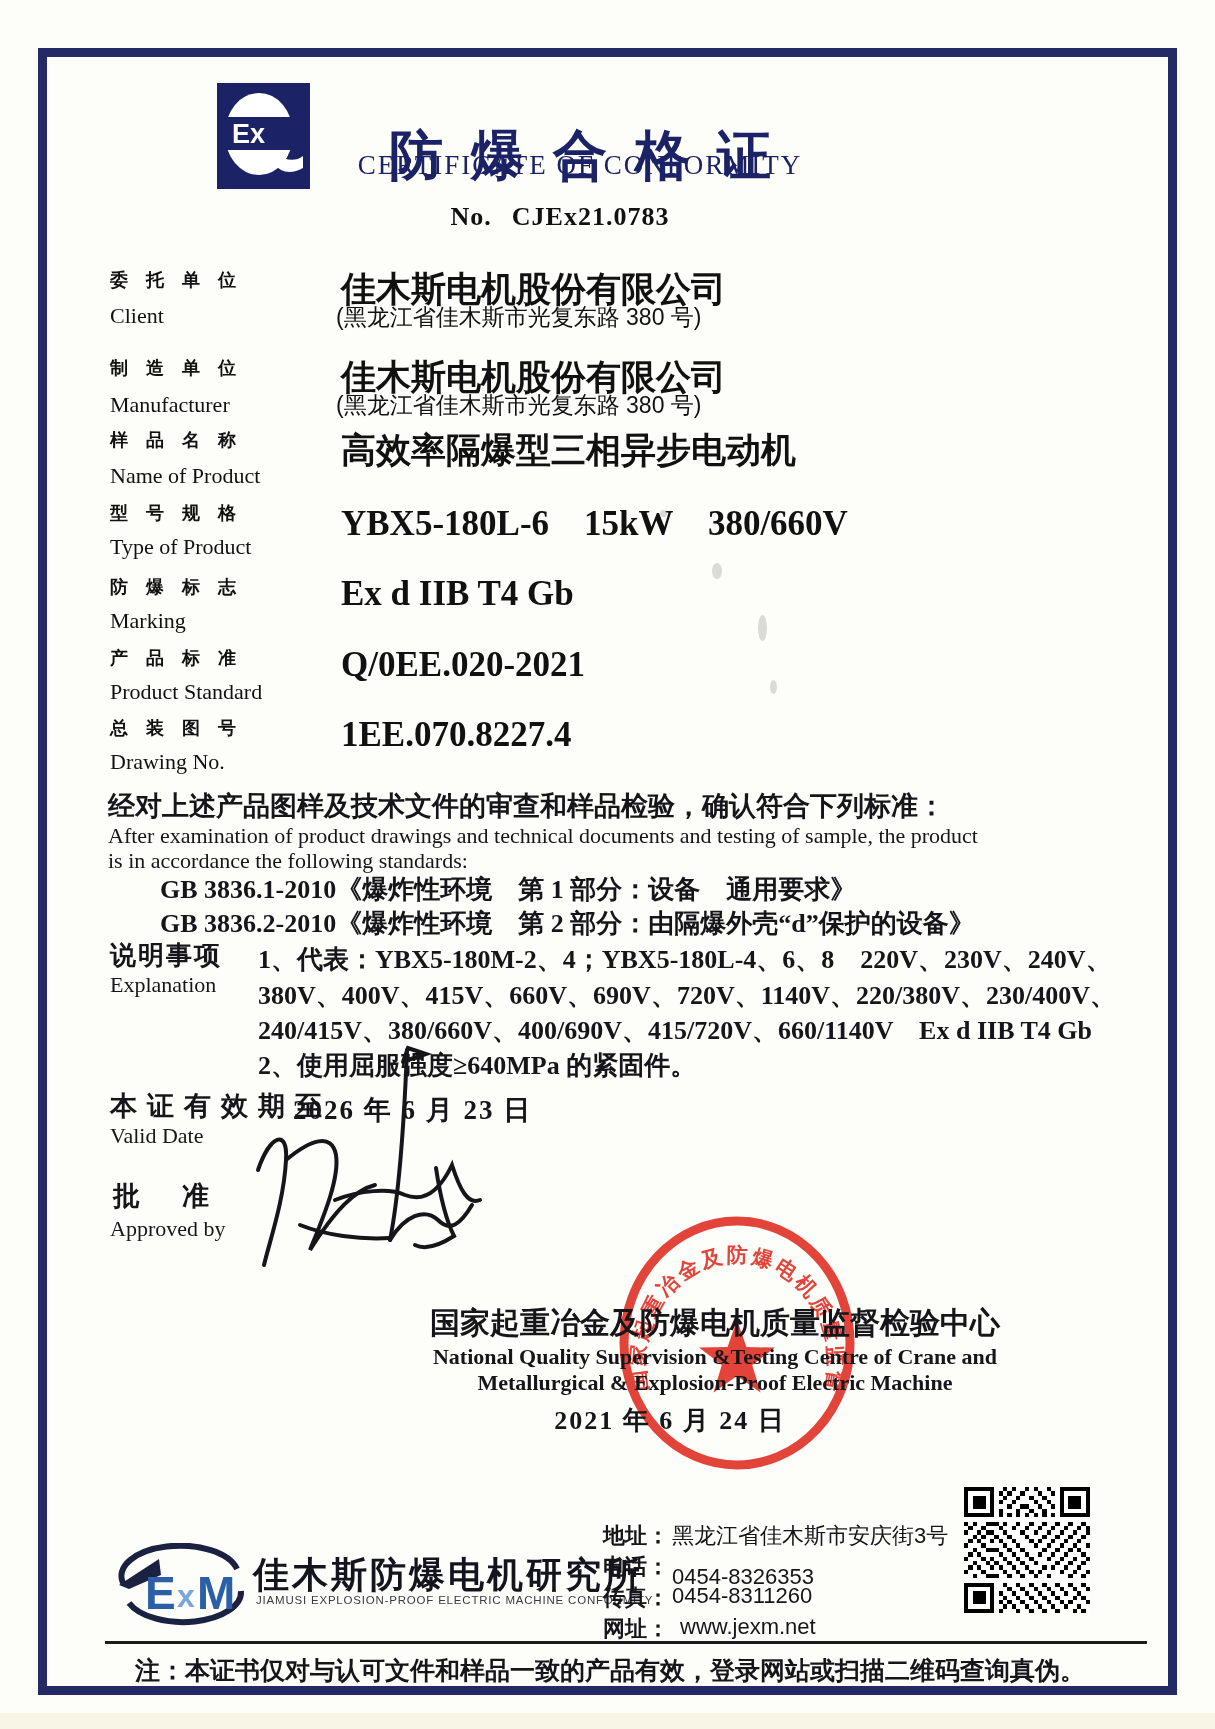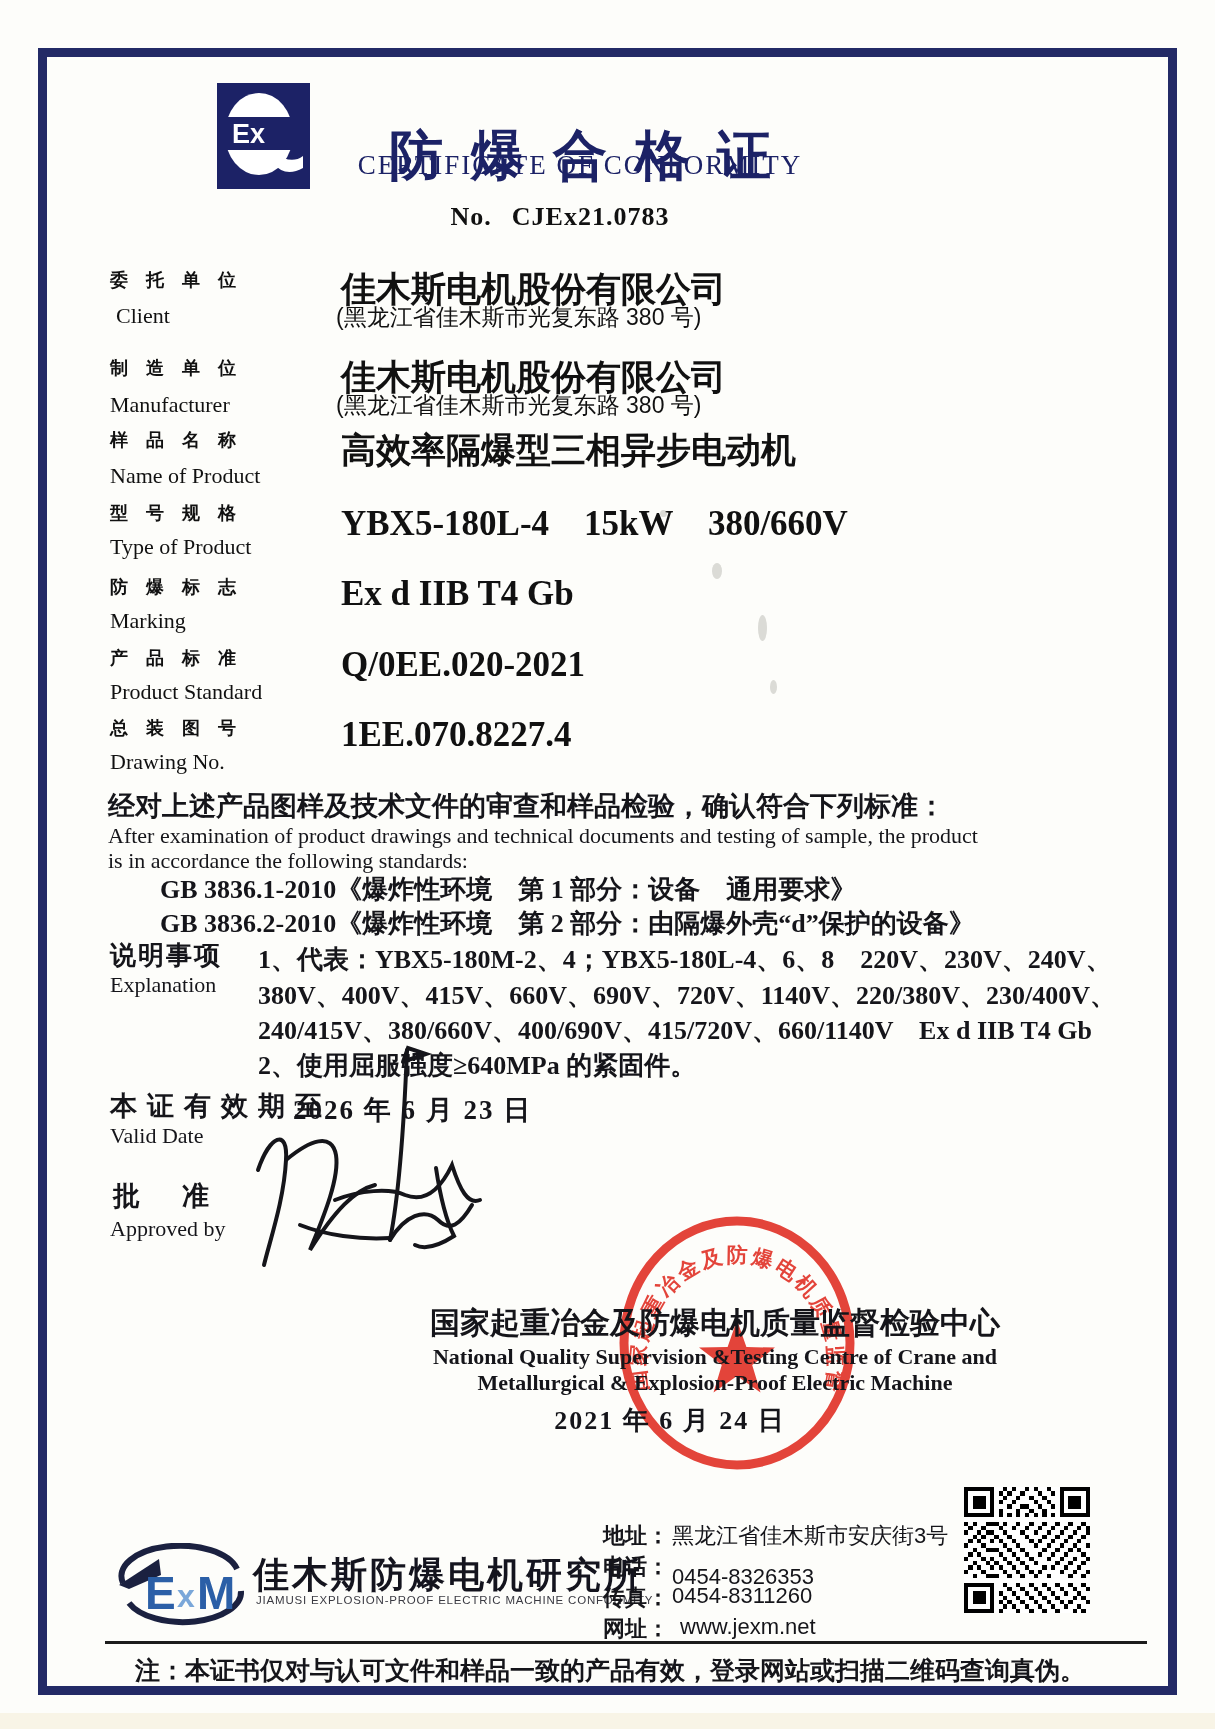--- a/index.html
+++ b/index.html
@@ -67,36 +67,36 @@
   </svg>
 </div>
 
 <div class="abs title-zh">防爆合格证</div>
 <div class="abs title-en serif">CERTIFICATE OF CONFORMITY</div>
 <div class="abs cert-no serif">
   <span>No.</span><span>CJEx21.0783</span>
 </div>
 
 <div class="abs flabel" style="top:268px;">委托单位</div>
-<div class="abs flabel-en serif" style="top:303px;margin-left:6px;">Client</div>
+<div class="abs flabel-en serif" style="top:303px;">Client</div>
 <div class="abs fvalue" style="top:266px;">佳木斯电机股份有限公司</div>
 <div class="abs fsub" style="top:302px;">(黑龙江省佳木斯市光复东路 380 号)</div>
 
 <div class="abs flabel" style="top:356px;">制造单位</div>
 <div class="abs flabel-en serif" style="top:392px;">Manufacturer</div>
 <div class="abs fvalue" style="top:354px;">佳木斯电机股份有限公司</div>
 <div class="abs fsub" style="top:390px;">(黑龙江省佳木斯市光复东路 380 号)</div>
 
 <div class="abs flabel" style="top:428px;">样品名称</div>
 <div class="abs flabel-en serif" style="top:463px;">Name of Product</div>
 <div class="abs fvalue" style="top:427px;">高效率隔爆型三相异步电动机</div>
 
 <div class="abs flabel" style="top:501px;">型号规格</div>
 <div class="abs flabel-en serif" style="top:534px;">Type of Product</div>
-<div class="abs fvalue serif" style="top:500px;font-weight:bold;">YBX5-180L-4　15kW　380/660V</div>
+<div class="abs fvalue serif" style="top:500px;font-weight:bold;">YBX5-180L-6　15kW　380/660V</div>
 
 <div class="abs flabel" style="top:575px;">防爆标志</div>
 <div class="abs flabel-en serif" style="top:608px;">Marking</div>
 <div class="abs fvalue serif" style="top:574px;font-weight:bold;">Ex d IIB T4 Gb</div>
 
 <div class="abs flabel" style="top:646px;">产品标准</div>
 <div class="abs flabel-en serif" style="top:679px;">Product Standard</div>
 <div class="abs fvalue serif" style="top:645px;font-weight:bold;">Q/0EE.020-2021</div>
 
 <div class="abs flabel" style="top:716px;">总装图号</div>

